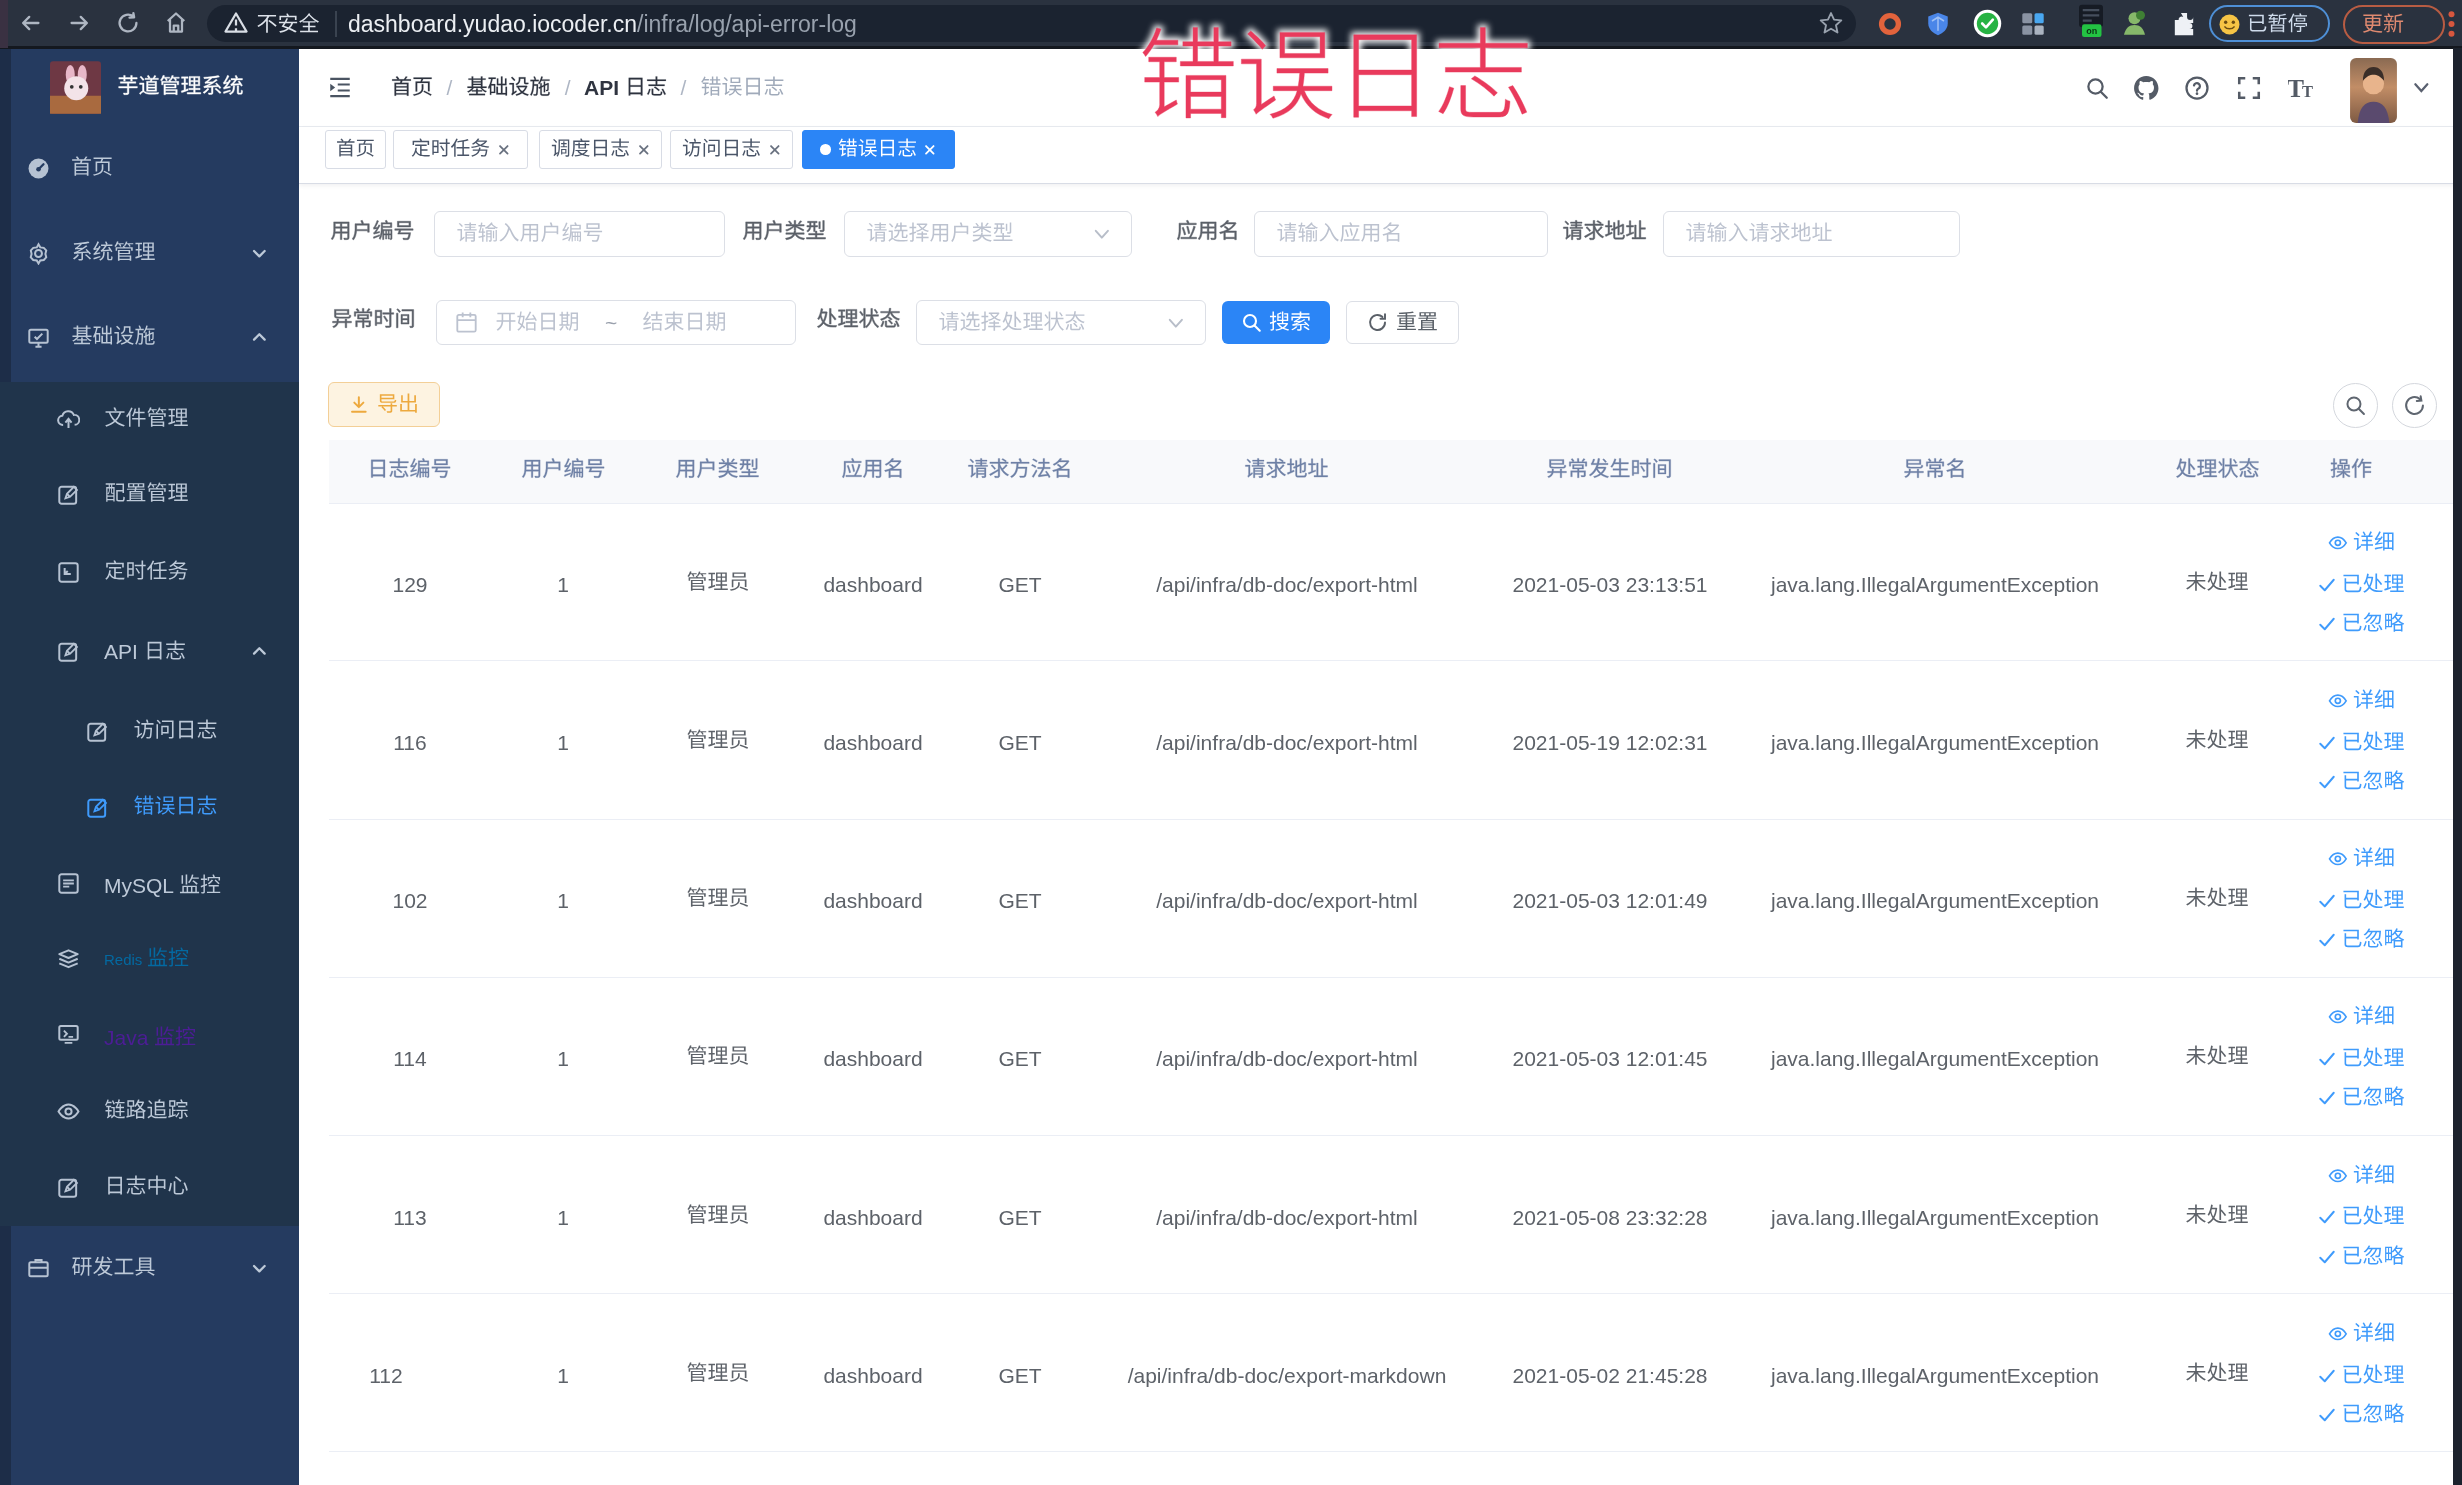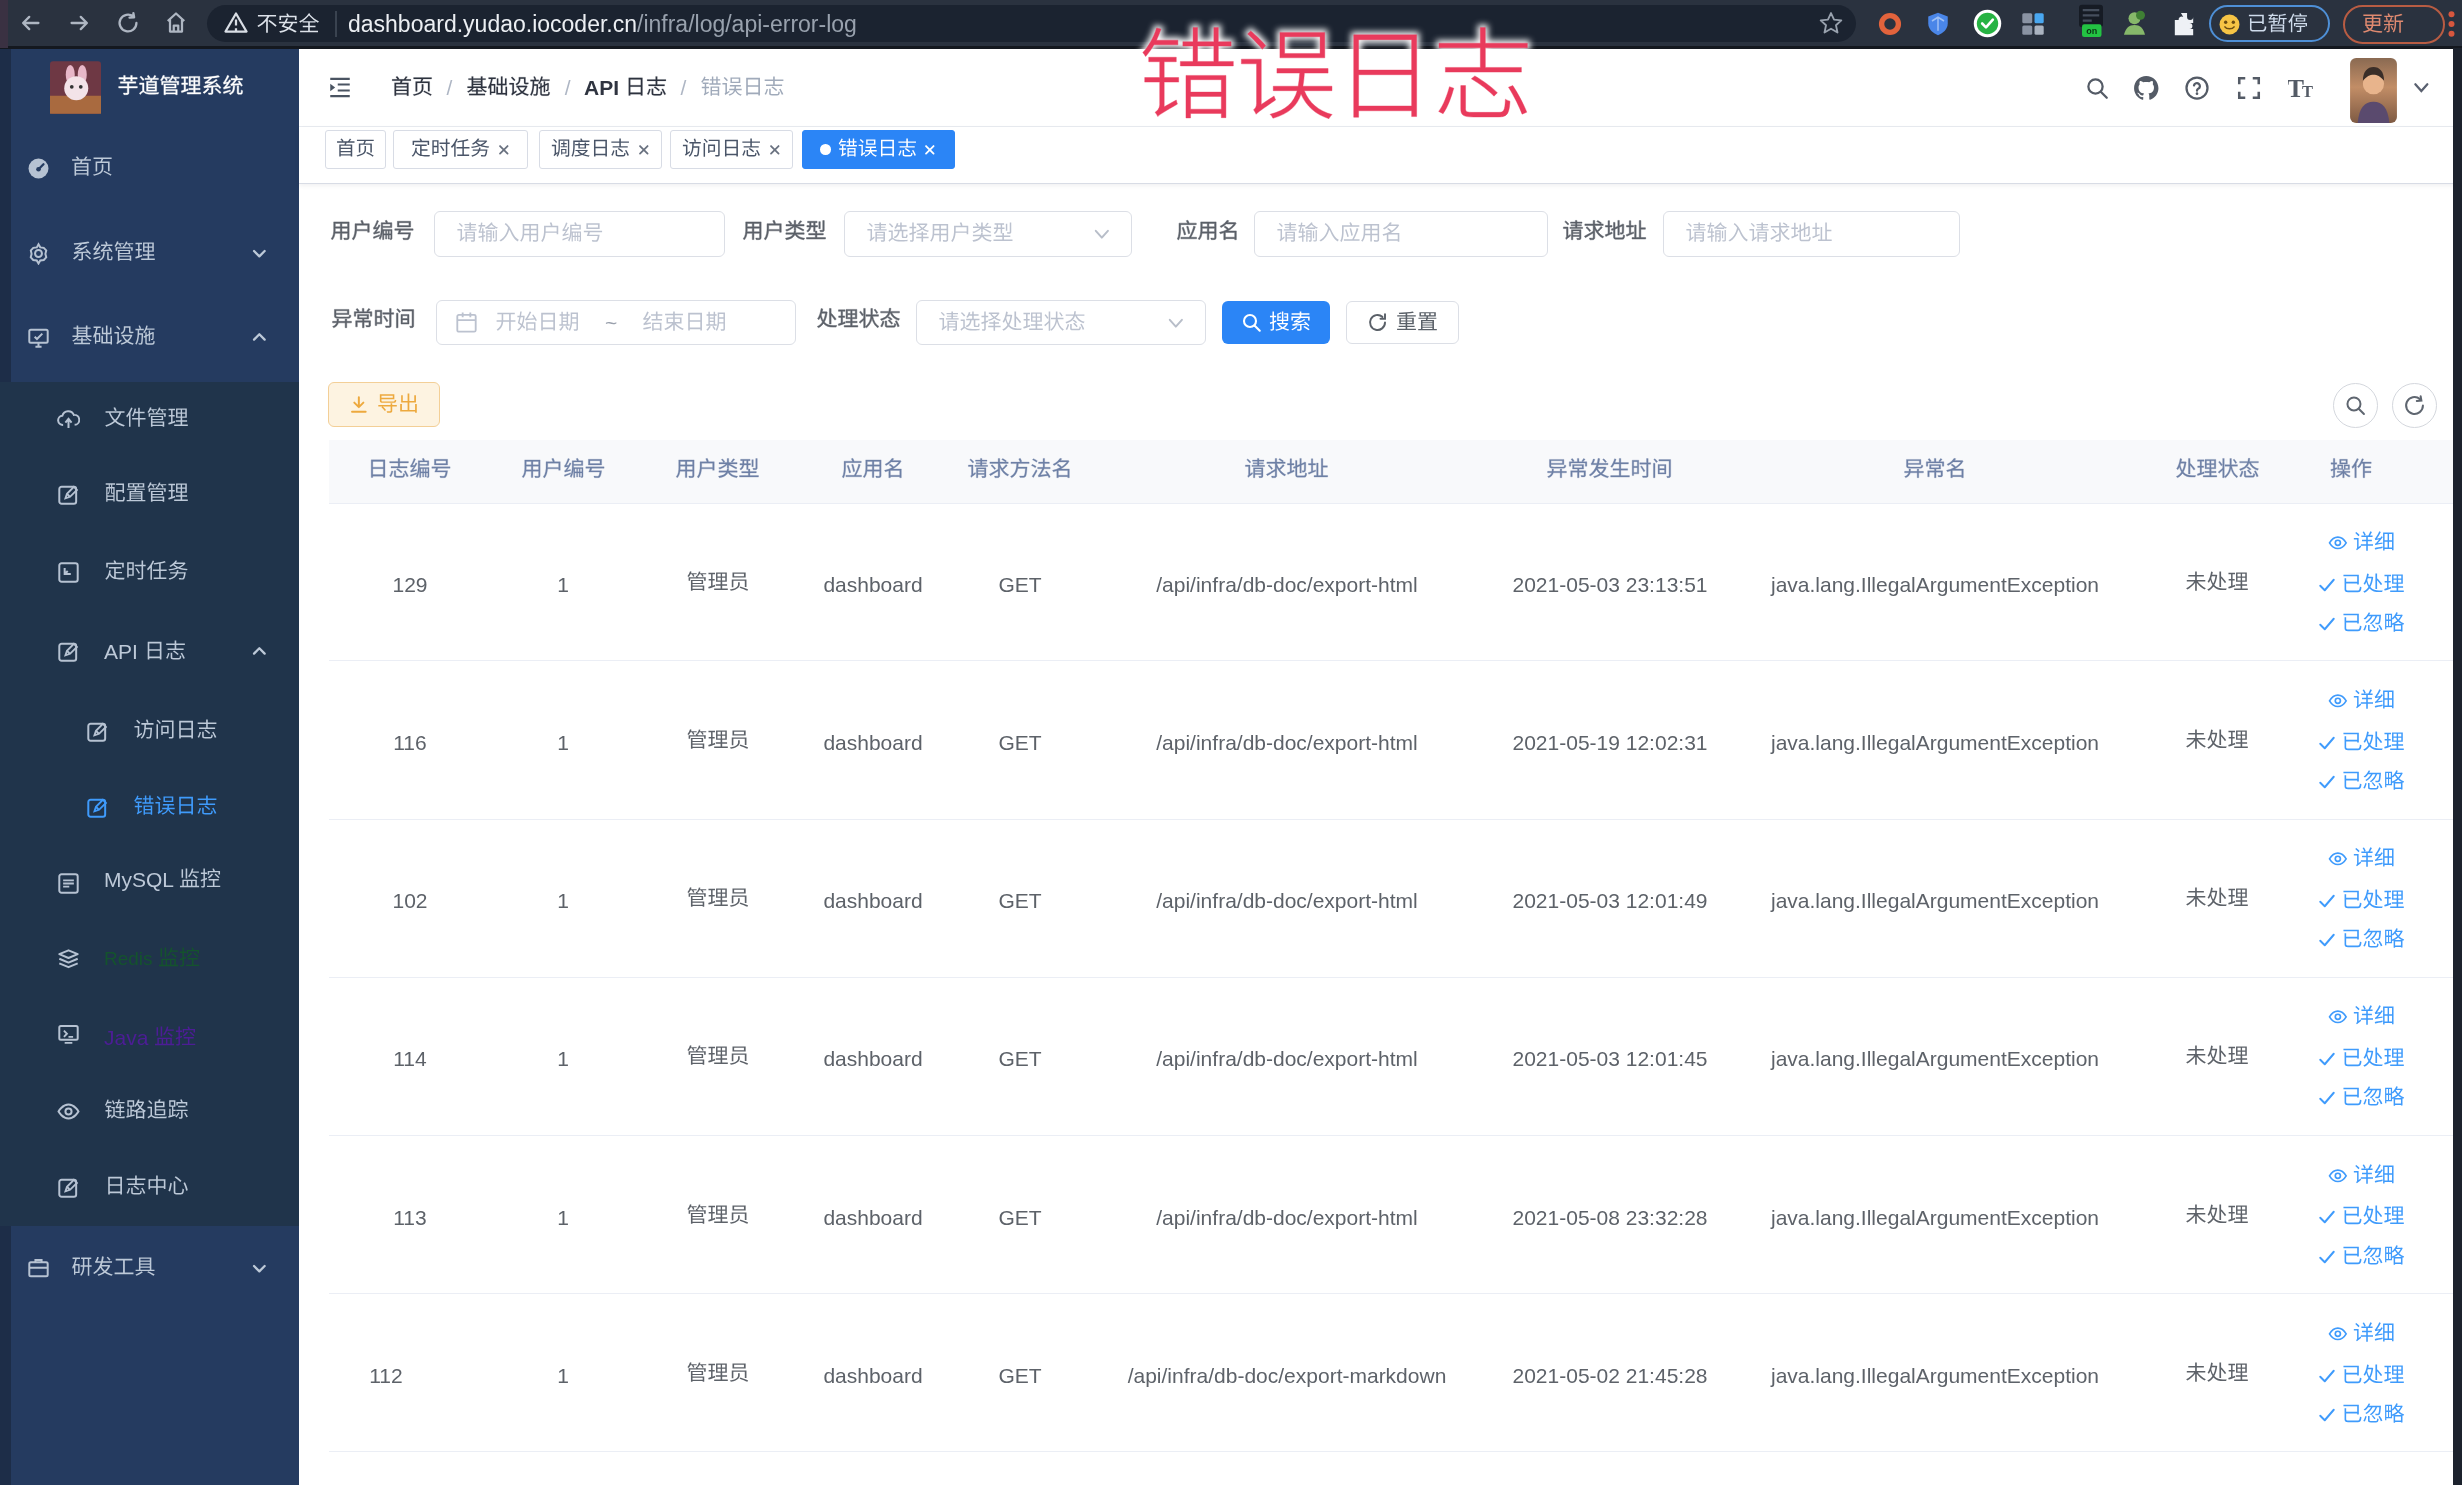--- a/index.html
+++ b/index.html
@@ -322,31 +322,31 @@
       <use href="#g86" transform="translate(0 24.1) scale(0.028 -0.028)"></use>
       <use href="#g74" transform="translate(28 24.1) scale(0.028 -0.028)"></use>
       <use href="#g44" transform="translate(56 24.1) scale(0.028 -0.028)"></use>
       <use href="#g32" transform="translate(84 24.1) scale(0.028 -0.028)"></use>
     </svg>
   </div>
 <div style="left:57px;top:872px;width:23px;height:23px;"><svg class="i" width="23" height="23" viewBox="0 0 30 30">
       <rect x="3" y="3" width="24" height="24" rx="3" stroke="#b6c2d2" stroke-width="2.6" fill="none"></rect>
       <path d="M8 11h14M8 15h14M8 19h8" stroke="#b6c2d2" stroke-width="2.4" fill="none"></path>
     </svg></div>
-<div style="left:104px;top:868px;width:166px;height:30px;display:flex;align-items:flex-start;font-size:21px;color:#bdc9d8">
+<div style="left:104px;top:868px;width:166px;height:30px;display:flex;align-items:flex-end;font-size:21px;color:#bdc9d8">
     <span style="white-space:pre">MySQL </span>
     <svg class="z" style="width:42px;height:24px;" viewBox="0 0 56 32">
       <use href="#g58" transform="translate(0 24.1) scale(0.028 -0.028)"></use>
       <use href="#g37" transform="translate(28 24.1) scale(0.028 -0.028)"></use>
     </svg>
   </div>
 <div style="left:57px;top:948px;width:23px;height:23px;"><svg class="i" width="23" height="23" viewBox="0 0 30 30">
       <path d="M15 3l12 5-12 5L3 8zM3 14l12 5 12-5M3 20l12 5 12-5" stroke="#b6c2d2" stroke-width="2.6" fill="none" stroke-linejoin="round"></path>
     </svg></div>
-<div style="left:104px;top:944px;width:166px;height:30px;display:flex;align-items:center;font-size:19px;color:#14532d">
+<div style="left:104px;top:944px;width:166px;height:30px;display:flex;align-items:center;font-size:15px;color:#0369a1">
     <span style="white-space:pre">Redis </span>
     <svg class="z" style="width:42px;height:24px;" viewBox="0 0 56 32">
       <use href="#g58" transform="translate(0 24.1) scale(0.028 -0.028)"></use>
       <use href="#g37" transform="translate(28 24.1) scale(0.028 -0.028)"></use>
     </svg>
   </div>
 <div style="left:57px;top:1023px;width:23px;height:23px;"><svg class="i" width="23" height="23" viewBox="0 0 30 30">
       <rect x="3" y="4" width="24" height="18" rx="2" stroke="#b6c2d2" stroke-width="2.6" fill="none"></rect>
       <path d="M9 10l4 4-4 4M15 18h6M15 26h0M10 26h10" stroke="#b6c2d2" stroke-width="2.4" fill="none"></path>
     </svg></div>

